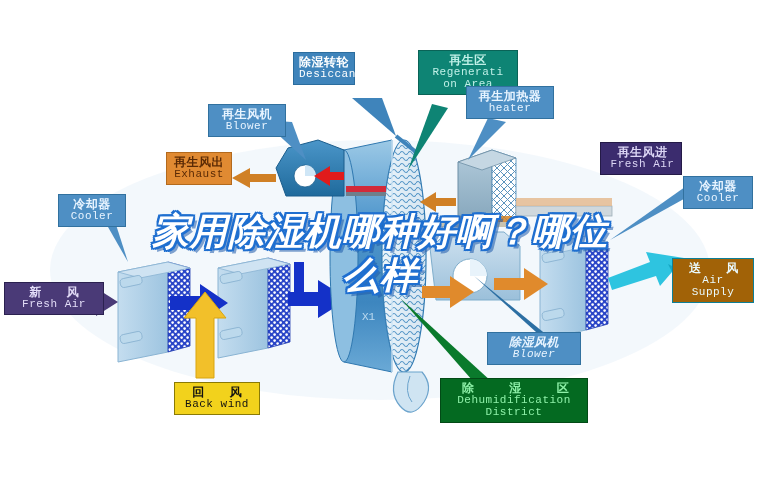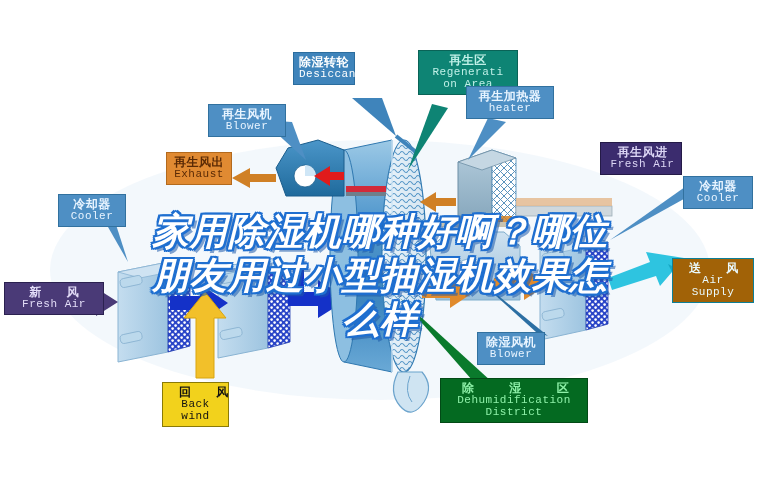--- a/index.html
+++ b/index.html
@@ -276,40 +276,39 @@
   <div class="lbl lbl-blue2" style="left:58px;top:194px;width:68px;">
     <span class="cn">冷却器</span>
     <span class="en">Cooler</span>
   </div>
 
   <div class="lbl lbl-purple2" style="left:4px;top:282px;width:100px;">
     <span class="cn wide">新 风</span>
     <span class="en">Fresh Air</span>
   </div>
 
-  <div class="lbl lbl-yellow" style="left:162px;top:382px;width:67px;">
+  <div class="lbl lbl-yellow" style="left:174px;top:382px;width:86px;">
     <span class="cn wide">回 风</span>
     <span class="en">Back wind</span>
   </div>
 
-  <div class="lbl lbl-blue2" style="left:477px;top:332px;width:68px;">
+  <div class="lbl lbl-blue2" style="left:487px;top:332px;width:94px;font-style:italic;">
     <span class="cn">除湿风机</span>
     <span class="en">Blower</span>
   </div>
 
   <div class="lbl lbl-green" style="left:440px;top:378px;width:148px;">
     <span class="cn wide2">除 湿 区</span>
     <span class="en">Dehumidification</span>
     <span class="en">District</span>
   </div>
 
   <div class="lbl lbl-cyan" style="left:672px;top:258px;width:82px;">
     <span class="cn wide">送 风</span>
     <span class="en">Air Supply</span>
   </div>
 
   <div id="headline">
     <span>家用除湿机哪种好啊？哪位</span>
-    <span>朋友用过小型抽湿机效果怎</span>
     <span>么样</span>
   </div>
 
 </div>
 
 </body></html>

